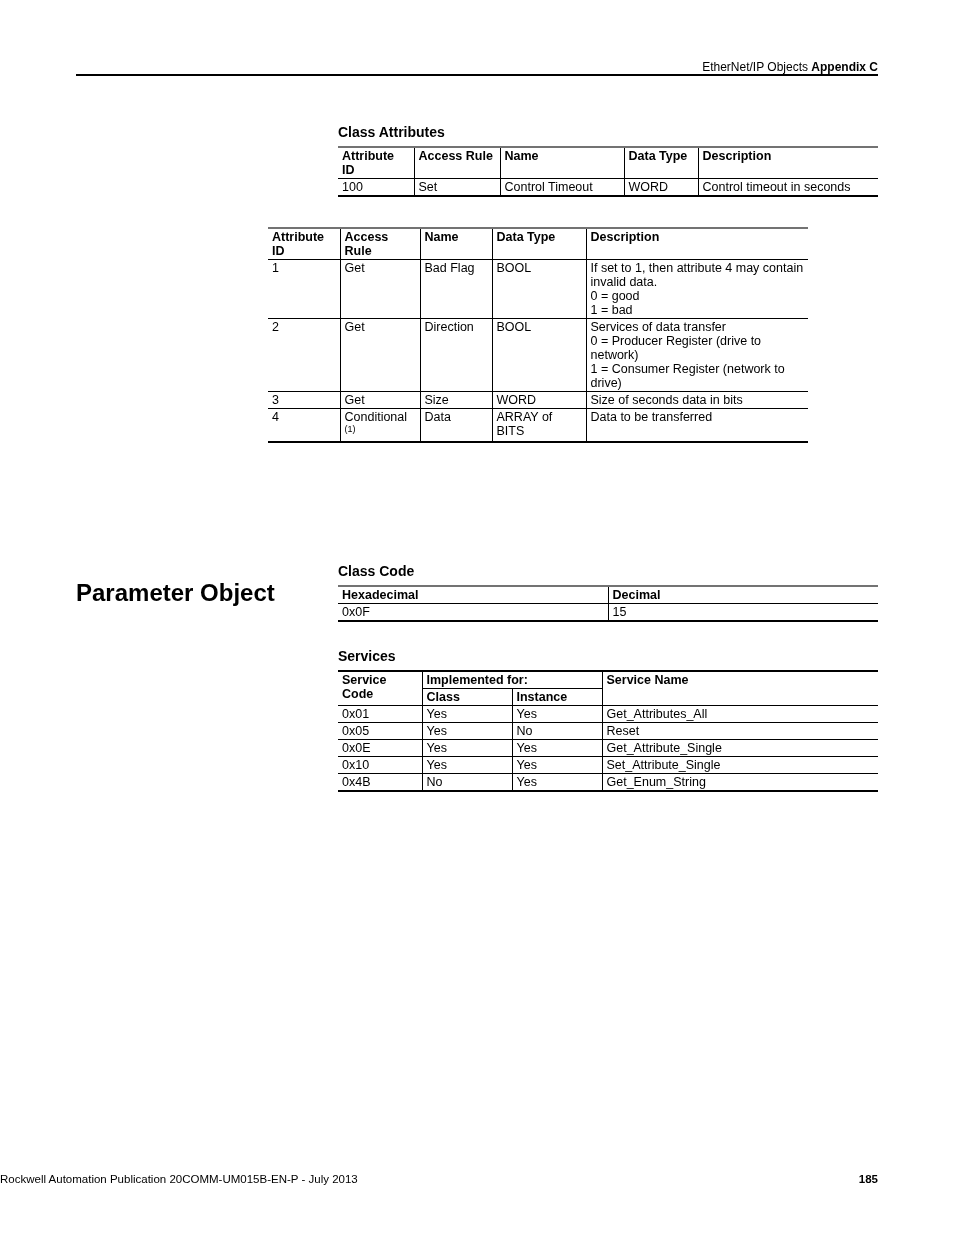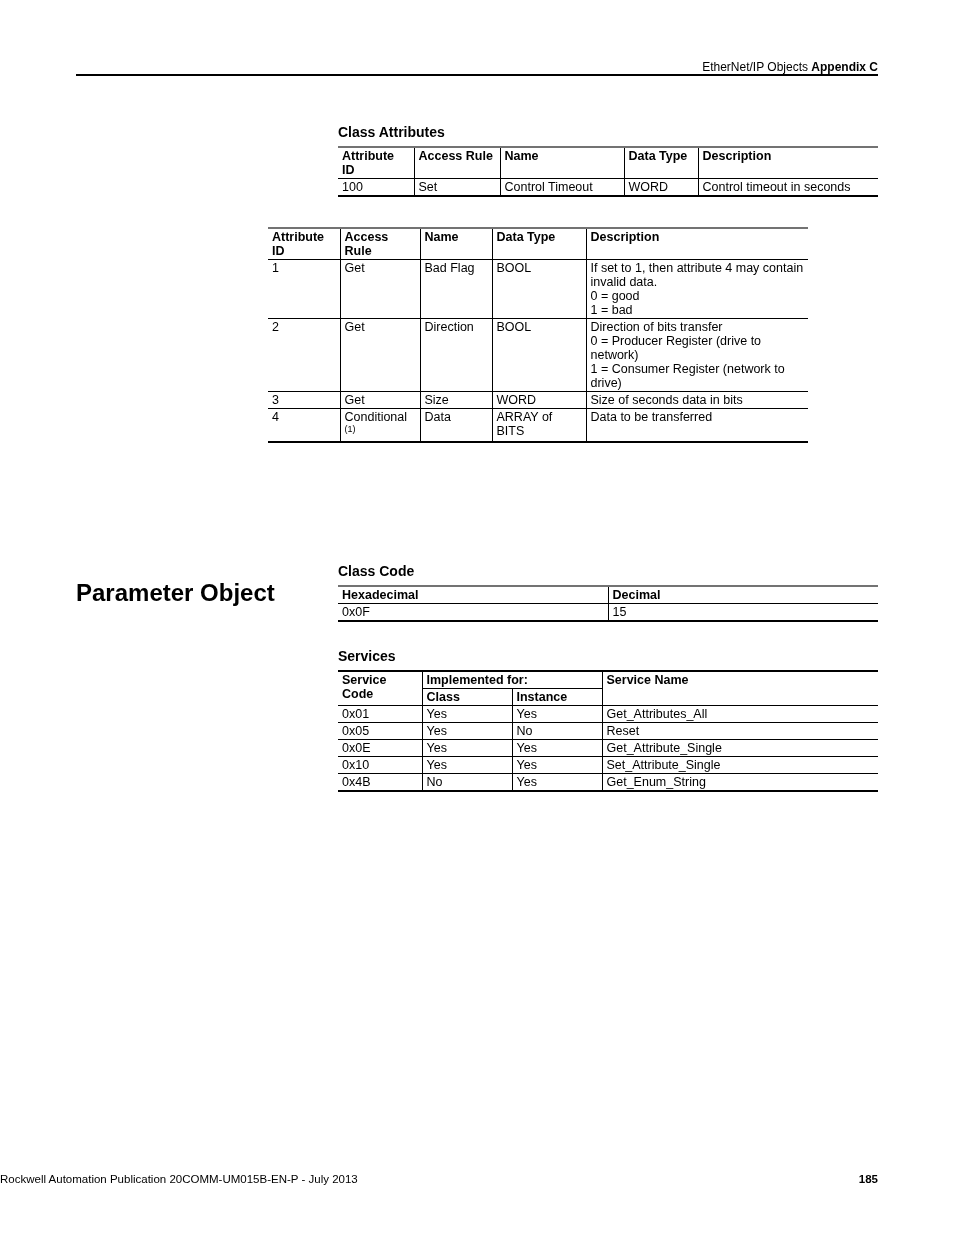--- a/index.html
+++ b/index.html
@@ -172,21 +172,21 @@
                 <span class="desc-line">0 = good</span>
                 <span class="desc-line">1 = bad</span>
               </td>
             </tr>
             <tr>
               <td>2</td>
               <td>Get</td>
               <td>Direction</td>
               <td>BOOL</td>
               <td>
-                <span class="desc-line">Direction of bits transfer</span>
+                <span class="desc-line">Services of data transfer</span>
                 <span class="desc-line">0 = Producer Register (drive to network)</span>
                 <span class="desc-line">1 = Consumer Register (network to drive)</span>
               </td>
             </tr>
             <tr>
               <td>3</td>
               <td>Get</td>
               <td>Size</td>
               <td>WORD</td>
               <td>

